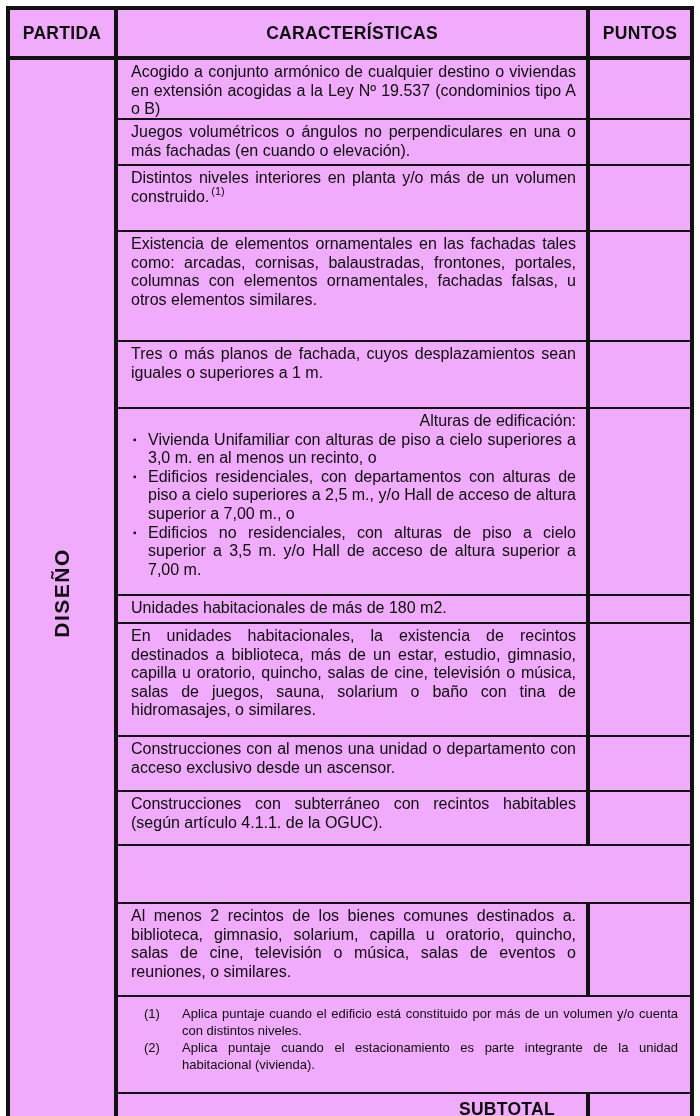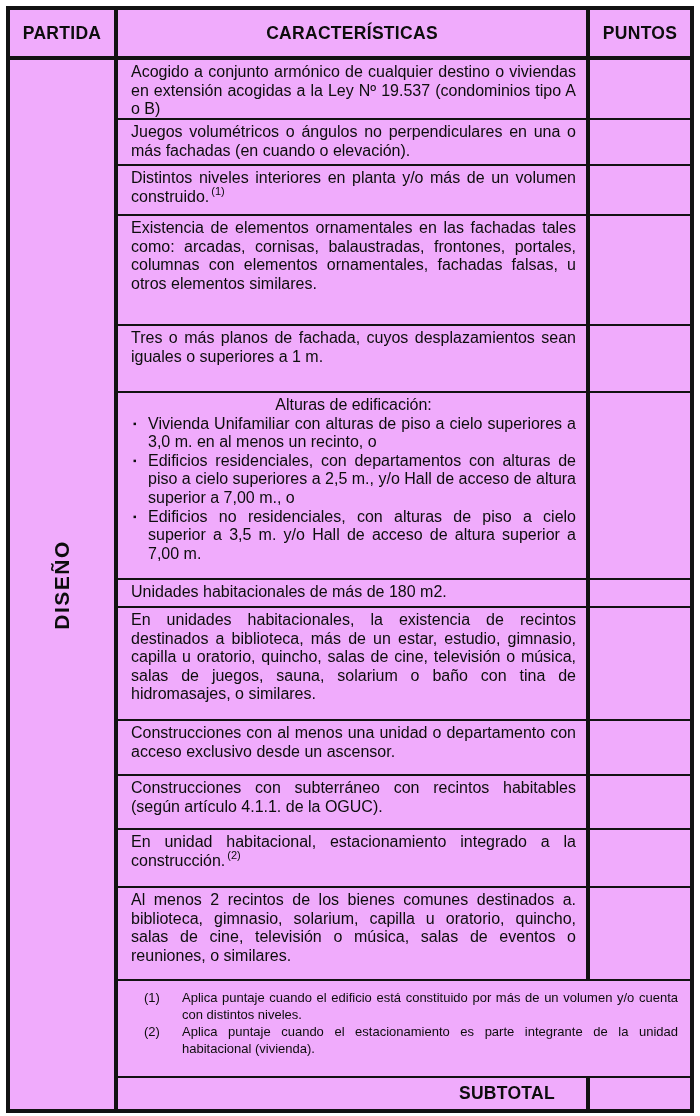--- a/index.html
+++ b/index.html
@@ -24,21 +24,21 @@
   .partida-col{width:108px;border-right:4px solid #121212;box-sizing:border-box;display:flex;align-items:center;justify-content:center;}
   .partida-label{transform:rotate(-90deg);font-weight:bold;font-size:21px;letter-spacing:1.5px;white-space:nowrap;}
   .rows{flex:1;display:flex;flex-direction:column;}
   .r{display:flex;border-bottom:2px solid #121212;box-sizing:border-box;overflow:hidden;flex:0 0 auto;}
   .r.last{border-bottom:none;}
   .txt{flex:1;border-right:4px solid #121212;box-sizing:border-box;
        padding:3px 10px 0 13px;font-size:16px;line-height:18.6px;text-align:justify;}
   .pts{width:100px;box-sizing:border-box;}
   sup.ref{font-size:11px;line-height:0;margin-left:2px;}
   
-  .intro{text-align:center;}
+  .intro{text-align:right;}
   ul.blist{list-style:none;margin:0;padding:0;}
   ul.blist li{display:flex;}
   .bmark{width:17px;flex:0 0 auto;font-size:10px;line-height:18.6px;padding-left:2px;box-sizing:border-box;}
   .btext{flex:1;text-align:justify;}
   
   .fnrow{border-bottom:2px solid #121212;box-sizing:border-box;overflow:hidden;flex:0 0 auto;
          padding:9px 12px 0 26px;font-size:13px;line-height:16.5px;}
   .fn{display:flex;margin-bottom:1px;}
   .fnm{width:38px;flex:0 0 auto;}
   .fnt{flex:1;text-align:justify;}
@@ -69,21 +69,21 @@
       <div class="r" style="height:60px">
         <div class="txt"><span>Acogido a conjunto armónico de cualquier destino o viviendas en extensión acogidas a la Ley Nº 19.537 (condominios tipo A o B)</span></div>
         <div class="pts"></div>
       </div>
 
       <div class="r" style="height:46px">
         <div class="txt"><span>Juegos volumétricos o ángulos no perpendiculares en una o más fachadas (en cuando o elevación).</span></div>
         <div class="pts"></div>
       </div>
 
-      <div class="r" style="height:50px">
+      <div class="r" style="height:66px">
         <div class="txt"><span>Distintos niveles interiores en planta y/o más de un volumen construido.</span><sup class="ref">(1)</sup></div>
         <div class="pts"></div>
       </div>
 
       <div class="r" style="height:110px">
         <div class="txt"><span>Existencia de elementos ornamentales en las fachadas tales como: arcadas, cornisas, balaustradas, frontones, portales, columnas con elementos ornamentales, fachadas falsas, u otros elementos similares.</span></div>
         <div class="pts"></div>
       </div>
 
       <div class="r" style="height:67px">
@@ -126,21 +126,20 @@
         <div class="txt"><span>Construcciones con al menos una unidad o departamento con acceso exclusivo desde un ascensor.</span></div>
         <div class="pts"></div>
       </div>
 
       <div class="r" style="height:54px">
         <div class="txt"><span>Construcciones con subterráneo con recintos habitables (según artículo 4.1.1. de la OGUC).</span></div>
         <div class="pts"></div>
       </div>
 
       <div class="r" style="height:58px">
-        <div class="txt"><span>En unidad habitacional, estacionamiento integrado a la construcción.</span><sup class="ref">(2)</sup></div>
         <div class="pts"></div>
       </div>
 
       <div class="r" style="height:93px">
         <div class="txt"><span>Al menos 2 recintos de los bienes comunes destinados a. biblioteca, gimnasio, solarium, capilla u oratorio, quincho, salas de cine, televisión o música, salas de eventos o reuniones, o similares.</span></div>
         <div class="pts"></div>
       </div>
 
       <div class="fnrow" style="height:97px">
         <div class="fn">

